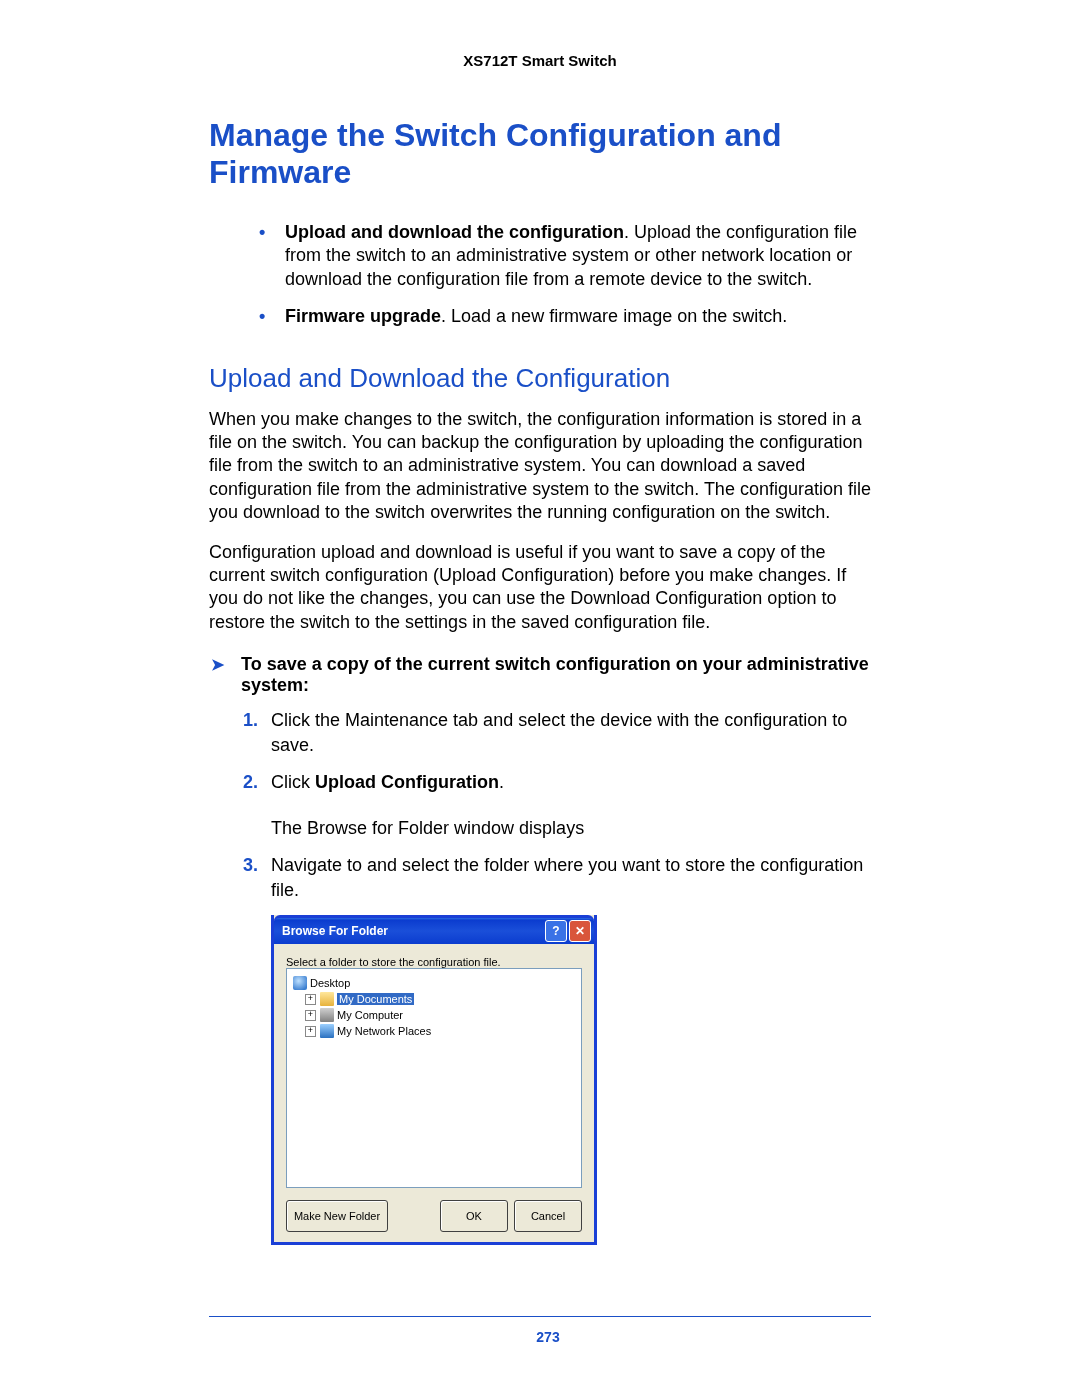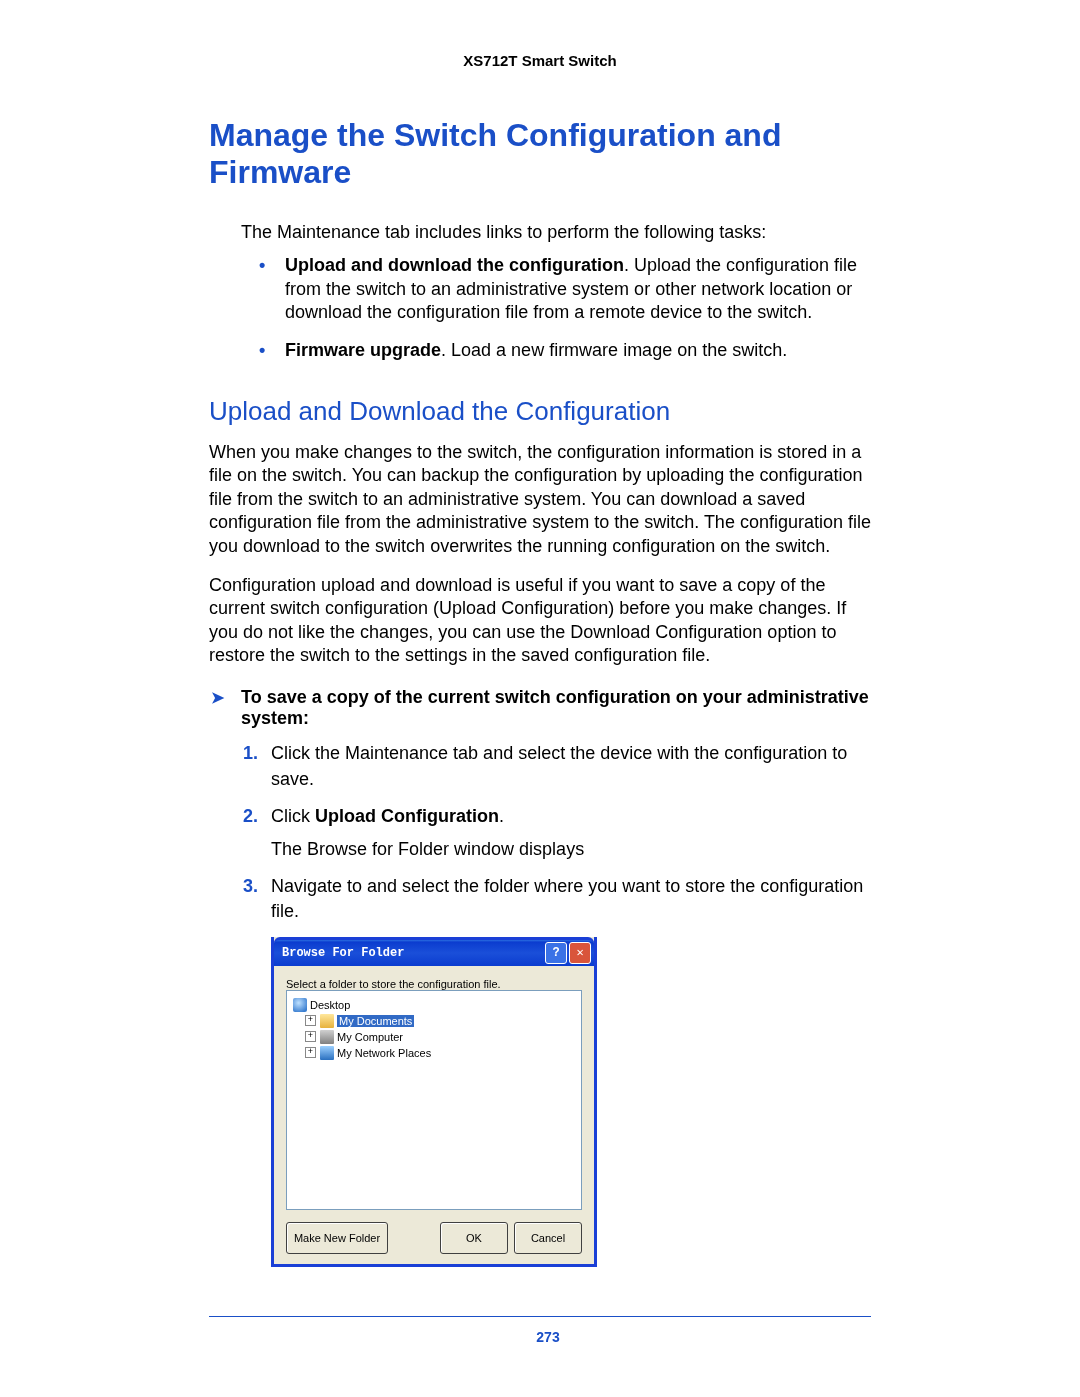--- a/index.html
+++ b/index.html
@@ -98,21 +98,21 @@
   }
   ol.steps > li::before {
     content: counter(step) ".";
     position: absolute;
     left: 0;
     top: 0;
     color: #1a4fc7;
     font-weight: bold;
   }
   ol.steps > li .subtext {
-    margin-top: 8px;
+    margin-top: 20px;
   }
   b { font-weight: bold; }
   .screenshot-holder {
     margin: 4px 0 0 62px;
   }
   
   .bff-window {
     width: 320px;
     border: 3px solid #1a3fd6;
     border-top: none;
@@ -121,21 +121,20 @@
   }
   .bff-titlebar {
     height: 26px;
     background: linear-gradient(to bottom, #2a6de0 0%, #0b3ccf 8%, #1a4fd9 50%, #0b3ccf 100%);
     display: flex;
     align-items: center;
     padding: 0 3px 0 8px;
     position: relative;
     border-top: 3px solid #1a3fd6;
     border-radius: 6px 6px 0 0;
-    font-family: Liberation Mono, monospace;
   }
   .bff-title {
     color: #fff;
     font-weight: bold;
     font-size: 12px;
     flex: 1;
   }
   .bff-winbtn {
     width: 20px; height: 20px;
     margin-left: 2px;
@@ -217,21 +216,20 @@
 </style>
 </head>
 <body>
 
 <div class="page">
 
   <div class="top-header">XS712T Smart Switch</div>
 
   <h1 class="section-heading">Manage the Switch Configuration and Firmware</h1>
 
-  <p class="intro">The Maintenance tab includes links to perform the following tasks:</p>
 
   <ul class="bullets">
     <li>
       <b>Upload and download the configuration</b><span>. Upload the configuration file from the switch to an administrative system or other network location or download the configuration file from a remote device to the switch.</span>
     </li>
     <li>
       <b>Firmware upgrade</b><span>. Load a new firmware image on the switch.</span>
     </li>
   </ul>
 

